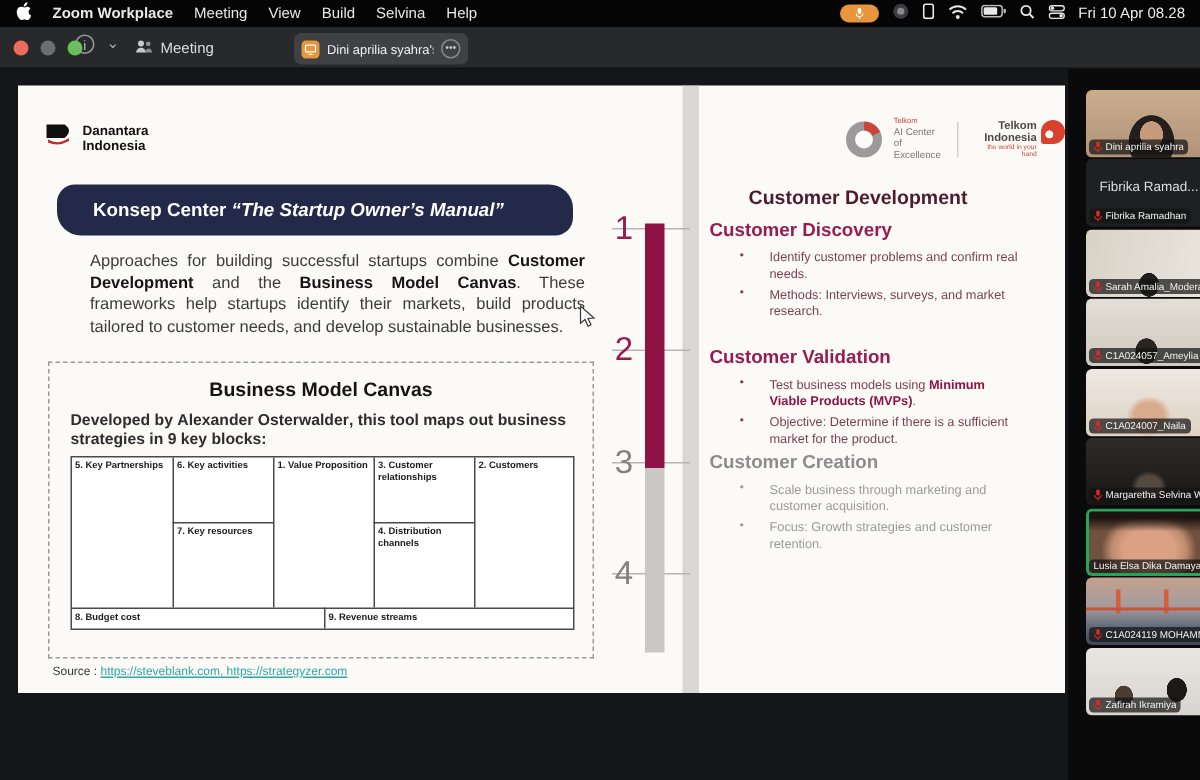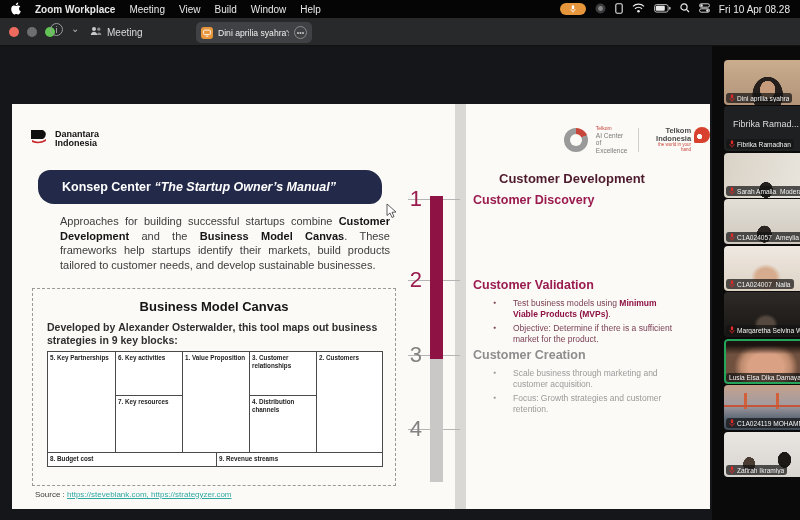--- a/index.html
+++ b/index.html
@@ -31,21 +31,21 @@
   .activetab { position:absolute; left:196px; top:4px; width:116px; height:21px; background:#3f4144;
     border-radius:5px; display:flex; align-items:center; padding:0 5px; gap:5px; }
   .shareicon { width:12px; height:12px; border-radius:3px; background:#e8963c; display:flex;
     align-items:center; justify-content:center; flex:0 0 12px; }
   .activetab .tabtext { color:#f0f0f0; font-size:8.6px; white-space:nowrap; overflow:hidden; }
   .morebtn { margin-left:auto; width:13px; height:13px; border:1px solid #8a8a8a; border-radius:50%;
     color:#c4c4c4; font-size:7px; line-height:11px; text-align:center; flex:0 0 13px; }
 
   
   .slide { position:absolute; left:12px; top:57px; width:698px; height:405px; background:#fbfaf7;
-    overflow:hidden;margin-top:47px; }
+    overflow:hidden; }
   .gutter { position:absolute; left:443px; top:0; width:11px; height:405px; background:#d9d8d5; }
 
   
   .dlogo { position:absolute; left:18px; top:24px; display:flex; align-items:center; gap:5px; }
   .dlogo .txt { font-size:9px; font-weight:700; color:#111; line-height:1.05; }
   .rlogos { position:absolute; left:552px; top:22px; display:flex; align-items:center; gap:8px; }
   .aicoe-ring { width:24px; height:24px; border-radius:50%;
     background:conic-gradient(#c8453a 0 18%, #9a9a9a 18% 100%); position:relative; }
   .aicoe-ring::after{ content:""; position:absolute; left:6px; top:6px; width:12px; height:12px;
     border-radius:50%; background:#fbfaf7; }
@@ -148,21 +148,21 @@
       <span>
         <svg width="11" height="13" viewBox="0 0 14 16">
             <path d="M11.5 8.4c0-1.8 1.5-2.7 1.6-2.8-.9-1.3-2.2-1.4-2.7-1.5-1.1-.1-2.2.7-2.7.7-.6 0-1.5-.7-2.5-.6-1.3 0-2.4.7-3.1 1.9-1.3 2.3-.3 5.7 1 7.5.6.9 1.4 1.9 2.4 1.9 1 0 1.3-.6 2.5-.6s1.5.6 2.5.6 1.7-.9 2.3-1.8c.7-1 1-2 1-2.1-.1 0-2.3-.9-2.3-3.2z" fill="#fff"></path>
             <path d="M9.7 2.9c.5-.7.9-1.6.8-2.5-.8 0-1.7.5-2.3 1.2-.5.6-.9 1.5-.8 2.4.9.1 1.8-.5 2.3-1.1z" fill="#fff"></path>
           </svg>
       </span>
       <span class="appname">Zoom Workplace</span>
       <span>Meeting</span>
       <span>View</span>
       <span>Build</span>
-      <span>Window</span>
+      <span>Selvina</span>
       <span>Help</span>
     </div>
     <div class="right">
       <span class="micpill">
         <svg width="6" height="8" viewBox="0 0 8 11">
             <rect x="2.4" y="0.5" width="3.2" height="5.5" rx="1.6" fill="#fff"></rect>
             <path d="M1 5.5a3 3 0 0 0 6 0" fill="none" stroke="#fff" stroke-width="1"></path>
             <line x1="4" y1="8.5" x2="4" y2="10.5" stroke="#fff" stroke-width="1"></line>
           </svg>
       </span>
@@ -307,20 +307,24 @@
     <div class="bar-g"></div>
     <div class="tl-num n-act" style="left:378px;top:84px">1</div>
     <div class="tl-num n-act" style="left:378px;top:165px">2</div>
     <div class="tl-num n-in" style="left:378px;top:240px">3</div>
     <div class="tl-num n-in" style="left:378px;top:314px">4</div>
 
     <div class="cd-head">Customer Development</div>
 
     <div class="cd-sec" style="top:89px">
       <div class="cd-title act">Customer Discovery</div>
+      <ul class="cd-bullets act">
+        <li><span>Identify customer problems and confirm real needs.</span></li>
+        <li><span>Methods: Interviews, surveys, and market research.</span></li>
+      </ul>
     </div>
 
     <div class="cd-sec" style="top:174px">
       <div class="cd-title act">Customer Validation</div>
       <ul class="cd-bullets act">
         <li><span>Test business models using </span><b>Minimum Viable Products (MVPs)</b><span>.</span></li>
         <li><span>Objective: Determine if there is a sufficient market for the product.</span></li>
       </ul>
     </div>
 

